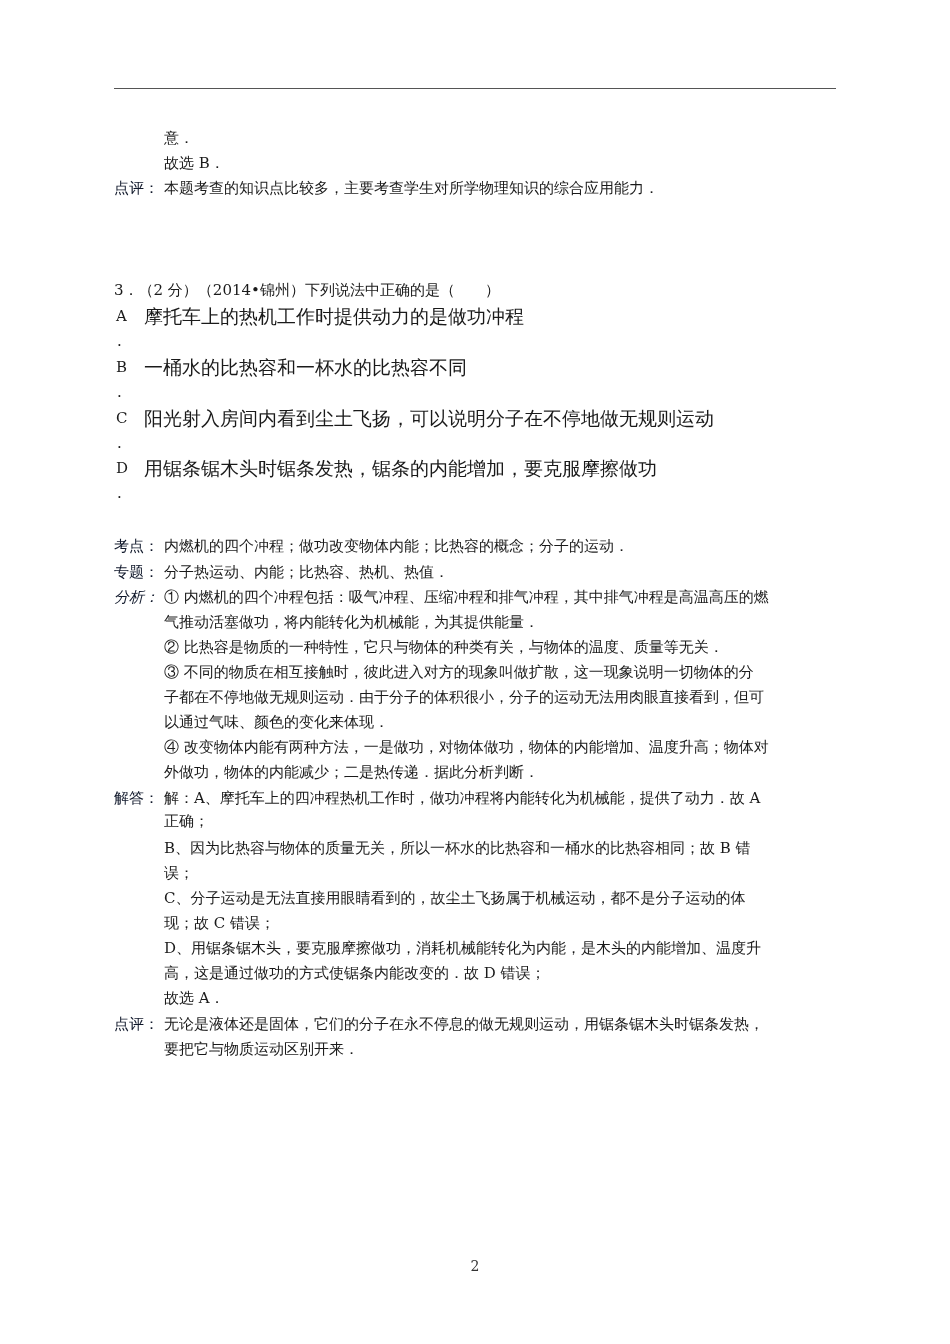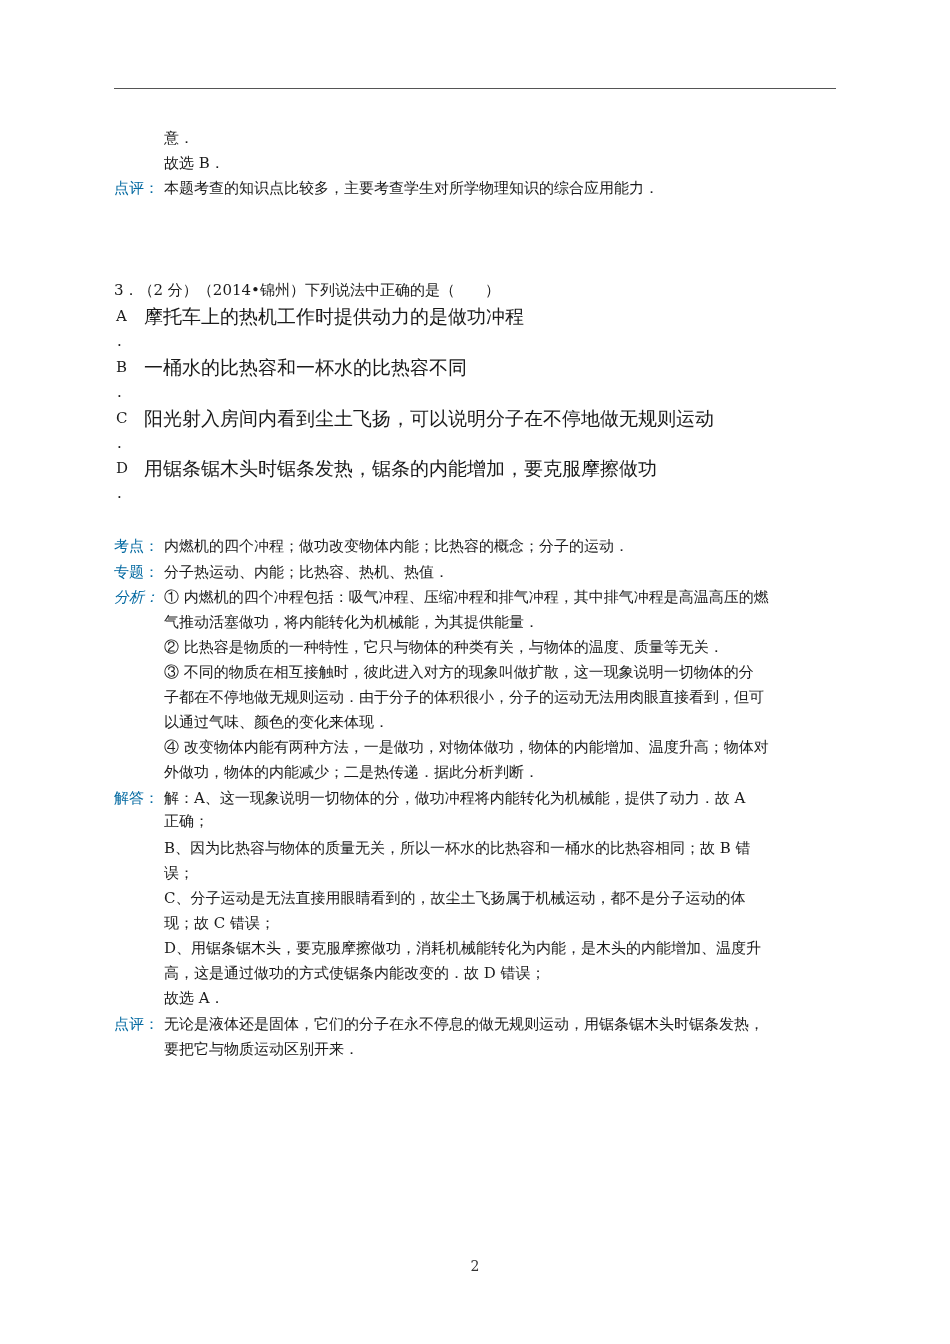--- a/index.html
+++ b/index.html
@@ -24,21 +24,21 @@
       height: 0;
       border-top: 1.5px solid #555;
     }
     .line {
       position: absolute;
       white-space: nowrap;
       line-height: 20px;
       font-size: 15px;
     }
     .label {
-      color: #0369a1;
+      color: #0f172a;
     }
     .ind { left: 164px; }
     .lbl { left: 114px; }
     .opt-letter {
       position: absolute;
       left: 116px;
       line-height: 20px;
       font-size: 15px;
     }
     .opt-text {
@@ -107,21 +107,21 @@
 <div class="line ind" style="top:587px;">① 内燃机的四个冲程包括：吸气冲程、压缩冲程和排气冲程，其中排气冲程是高温高压的燃</div>
 <div class="line ind" style="top:612px;">气推动活塞做功，将内能转化为机械能，为其提供能量．</div>
 <div class="line ind" style="top:637px;">② 比热容是物质的一种特性，它只与物体的种类有关，与物体的温度、质量等无关．</div>
 <div class="line ind" style="top:662px;">③ 不同的物质在相互接触时，彼此进入对方的现象叫做扩散，这一现象说明一切物体的分</div>
 <div class="line ind" style="top:687px;">子都在不停地做无规则运动．由于分子的体积很小，分子的运动无法用肉眼直接看到，但可</div>
 <div class="line ind" style="top:712px;">以通过气味、颜色的变化来体现．</div>
 <div class="line ind" style="top:737px;">④ 改变物体内能有两种方法，一是做功，对物体做功，物体的内能增加、温度升高；物体对</div>
 <div class="line ind" style="top:762px;text-align:center;">外做功，物体的内能减少；二是热传递．据此分析判断．</div>
 
 <div class="line lbl label" style="top:788px;">解答：</div>
-<div class="line ind" style="top:788px;">解：A、这一现象说明一切物体的分，做功冲程将内能转化为机械能，提供了动力．故 A</div>
+<div class="line ind" style="top:788px;">解：A、摩托车上的四冲程热机工作时，做功冲程将内能转化为机械能，提供了动力．故 A</div>
 <div class="line ind" style="top:811px;">正确；</div>
 <div class="line ind" style="top:838px;">B、因为比热容与物体的质量无关，所以一杯水的比热容和一桶水的比热容相同；故 B 错</div>
 <div class="line ind" style="top:863px;">误；</div>
 <div class="line ind" style="top:888px;">C、分子运动是无法直接用眼睛看到的，故尘土飞扬属于机械运动，都不是分子运动的体</div>
 <div class="line ind" style="top:913px;">现；故 C 错误；</div>
 <div class="line ind" style="top:938px;">D、用锯条锯木头，要克服摩擦做功，消耗机械能转化为内能，是木头的内能增加、温度升</div>
 <div class="line ind" style="top:963px;">高，这是通过做功的方式使锯条内能改变的．故 D 错误；</div>
 <div class="line ind" style="top:988px;">故选 A．</div>
 
 <div class="line lbl label" style="top:1014px;">点评：</div>

